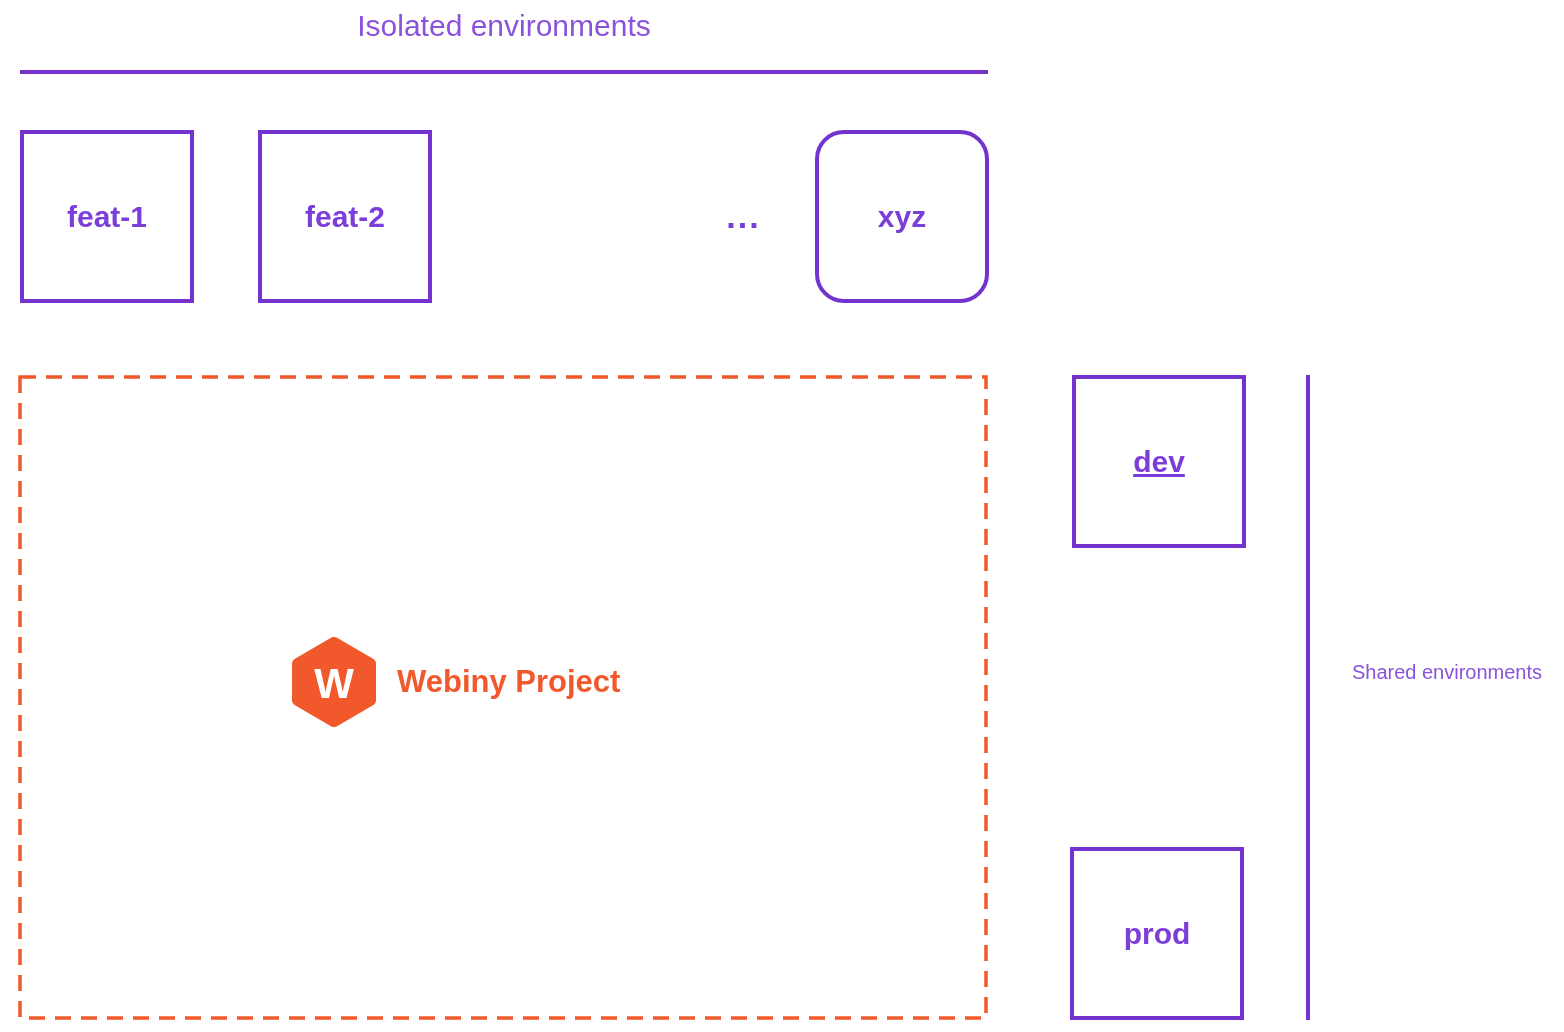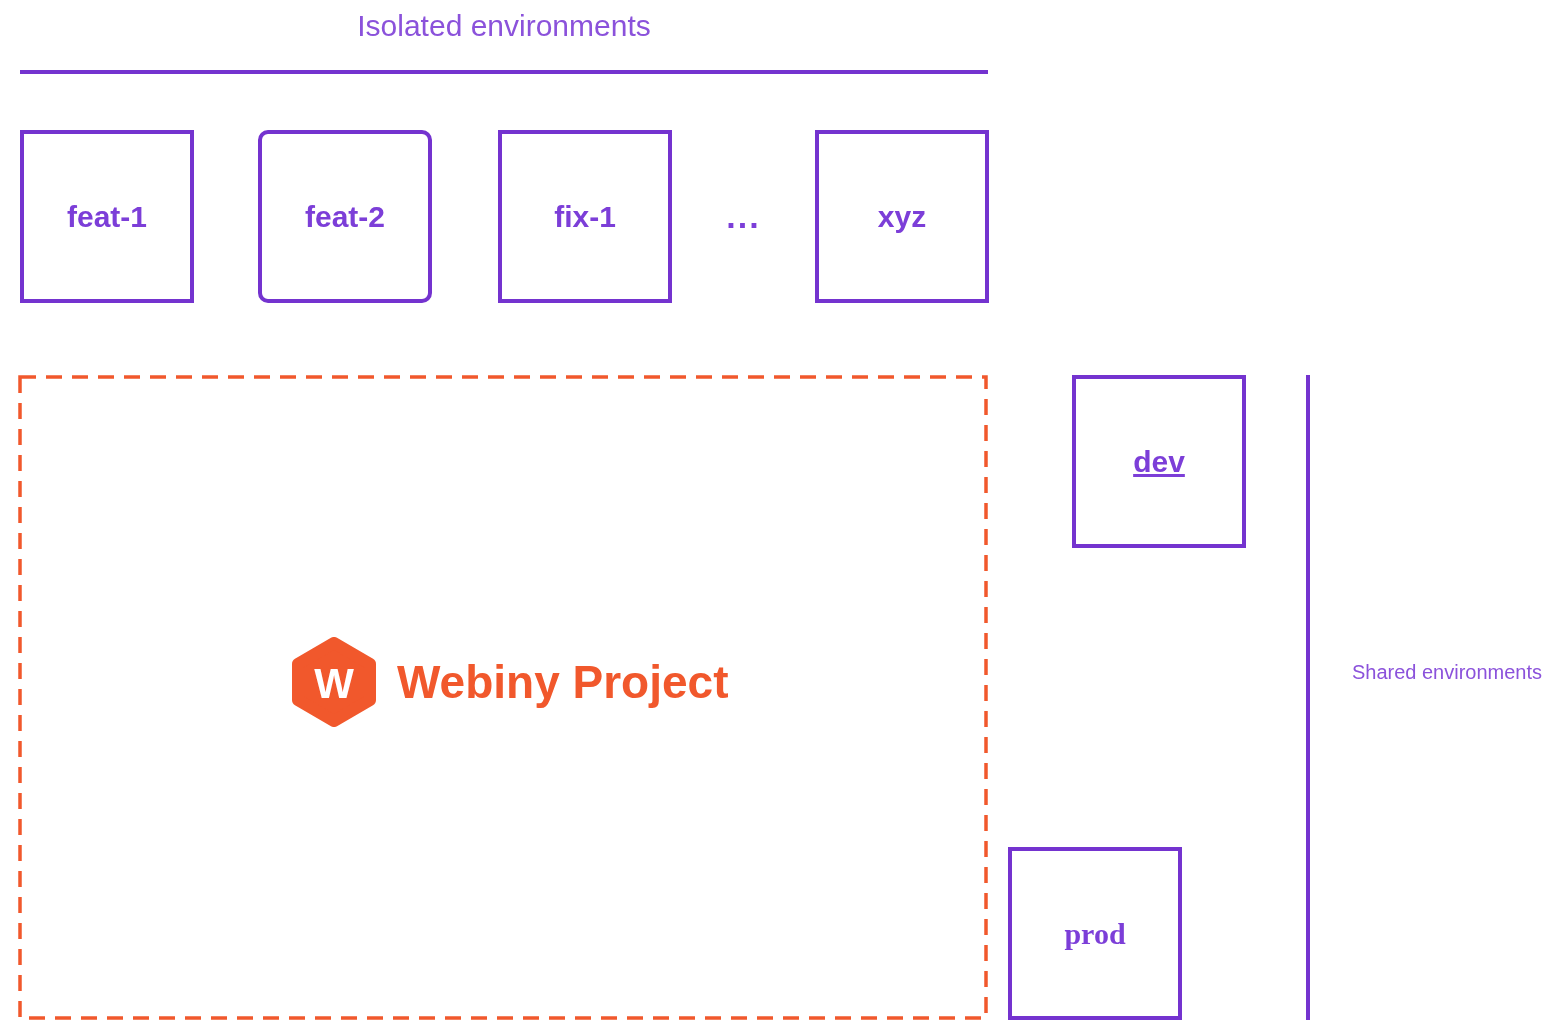--- a/index.html
+++ b/index.html
@@ -54,26 +54,26 @@
     border: 4px solid var(--purple-stroke);
     background: var(--white);
     display: flex;
     align-items: center;
     justify-content: center;
     font-size: 30px;
     font-weight: bold;
     color: var(--purple-label);
   }
   .box-feat1   { left: 20px;   top: 130px; }
-  .box-feat2   { left: 258px;  top: 130px; border-radius: 10px; }
+  .box-feat2   { left: 258px;  top: 130px; }
   .box-fix1    { left: 498px;  top: 130px; }
-  .box-xyz     { left: 815px;  top: 130px; }
+  .box-xyz     { left: 815px;  top: 130px; border-radius: 29px; }
   .box-dev     { left: 1072px; top: 375px; text-decoration: underline; }
   .box-staging { left: 1072px; top: 611px; }
-  .box-prod    { left: 1008px; top: 847px; font-family: Liberation Serif, serif; }
+  .box-prod    { left: 1070px; top: 847px; }
 
   .ellipsis {
     position: absolute;
     left: 672px; top: 130px;
     width: 143px; height: 173px;
     display: flex;
     align-items: center;
     justify-content: center;
     font-size: 34px;
     font-weight: bold;
@@ -117,42 +117,39 @@
     left: 0; top: 2px;
     width: 84px; height: 90px;
     display: flex;
     align-items: center;
     justify-content: center;
     font-size: 42px;
     font-weight: bold;
     color: var(--white);
   }
   .project-name {
-    font-size: 46px;
+    font-size: 31px;
     font-weight: bold;
     color: var(--orange);
     white-space: nowrap;
   }
 </style>
 </head>
 <body>
 
 <div class="canvas">
 
   <div class="iso-title">Isolated environments</div>
   <div class="iso-underline"></div>
 
   <div class="env-box box-feat1">
     <span>feat-1</span>
   </div>
   <div class="env-box box-feat2">
     <span>feat-2</span>
-  </div>
-  <div class="env-box box-fix1">
-    <span>fix-1</span>
   </div>
   <div class="ellipsis">...</div>
   <div class="env-box box-xyz">
     <span>xyz</span>
   </div>
 
   <svg class="boundary-svg" viewBox="0 0 1564 1032" xmlns="http://www.w3.org/2000/svg" aria-hidden="true">
     <rect x="20" y="377" width="966" height="641" fill="none" stroke="#f1582c" stroke-width="3.5" stroke-dasharray="16 10"></rect>
   </svg>
 

